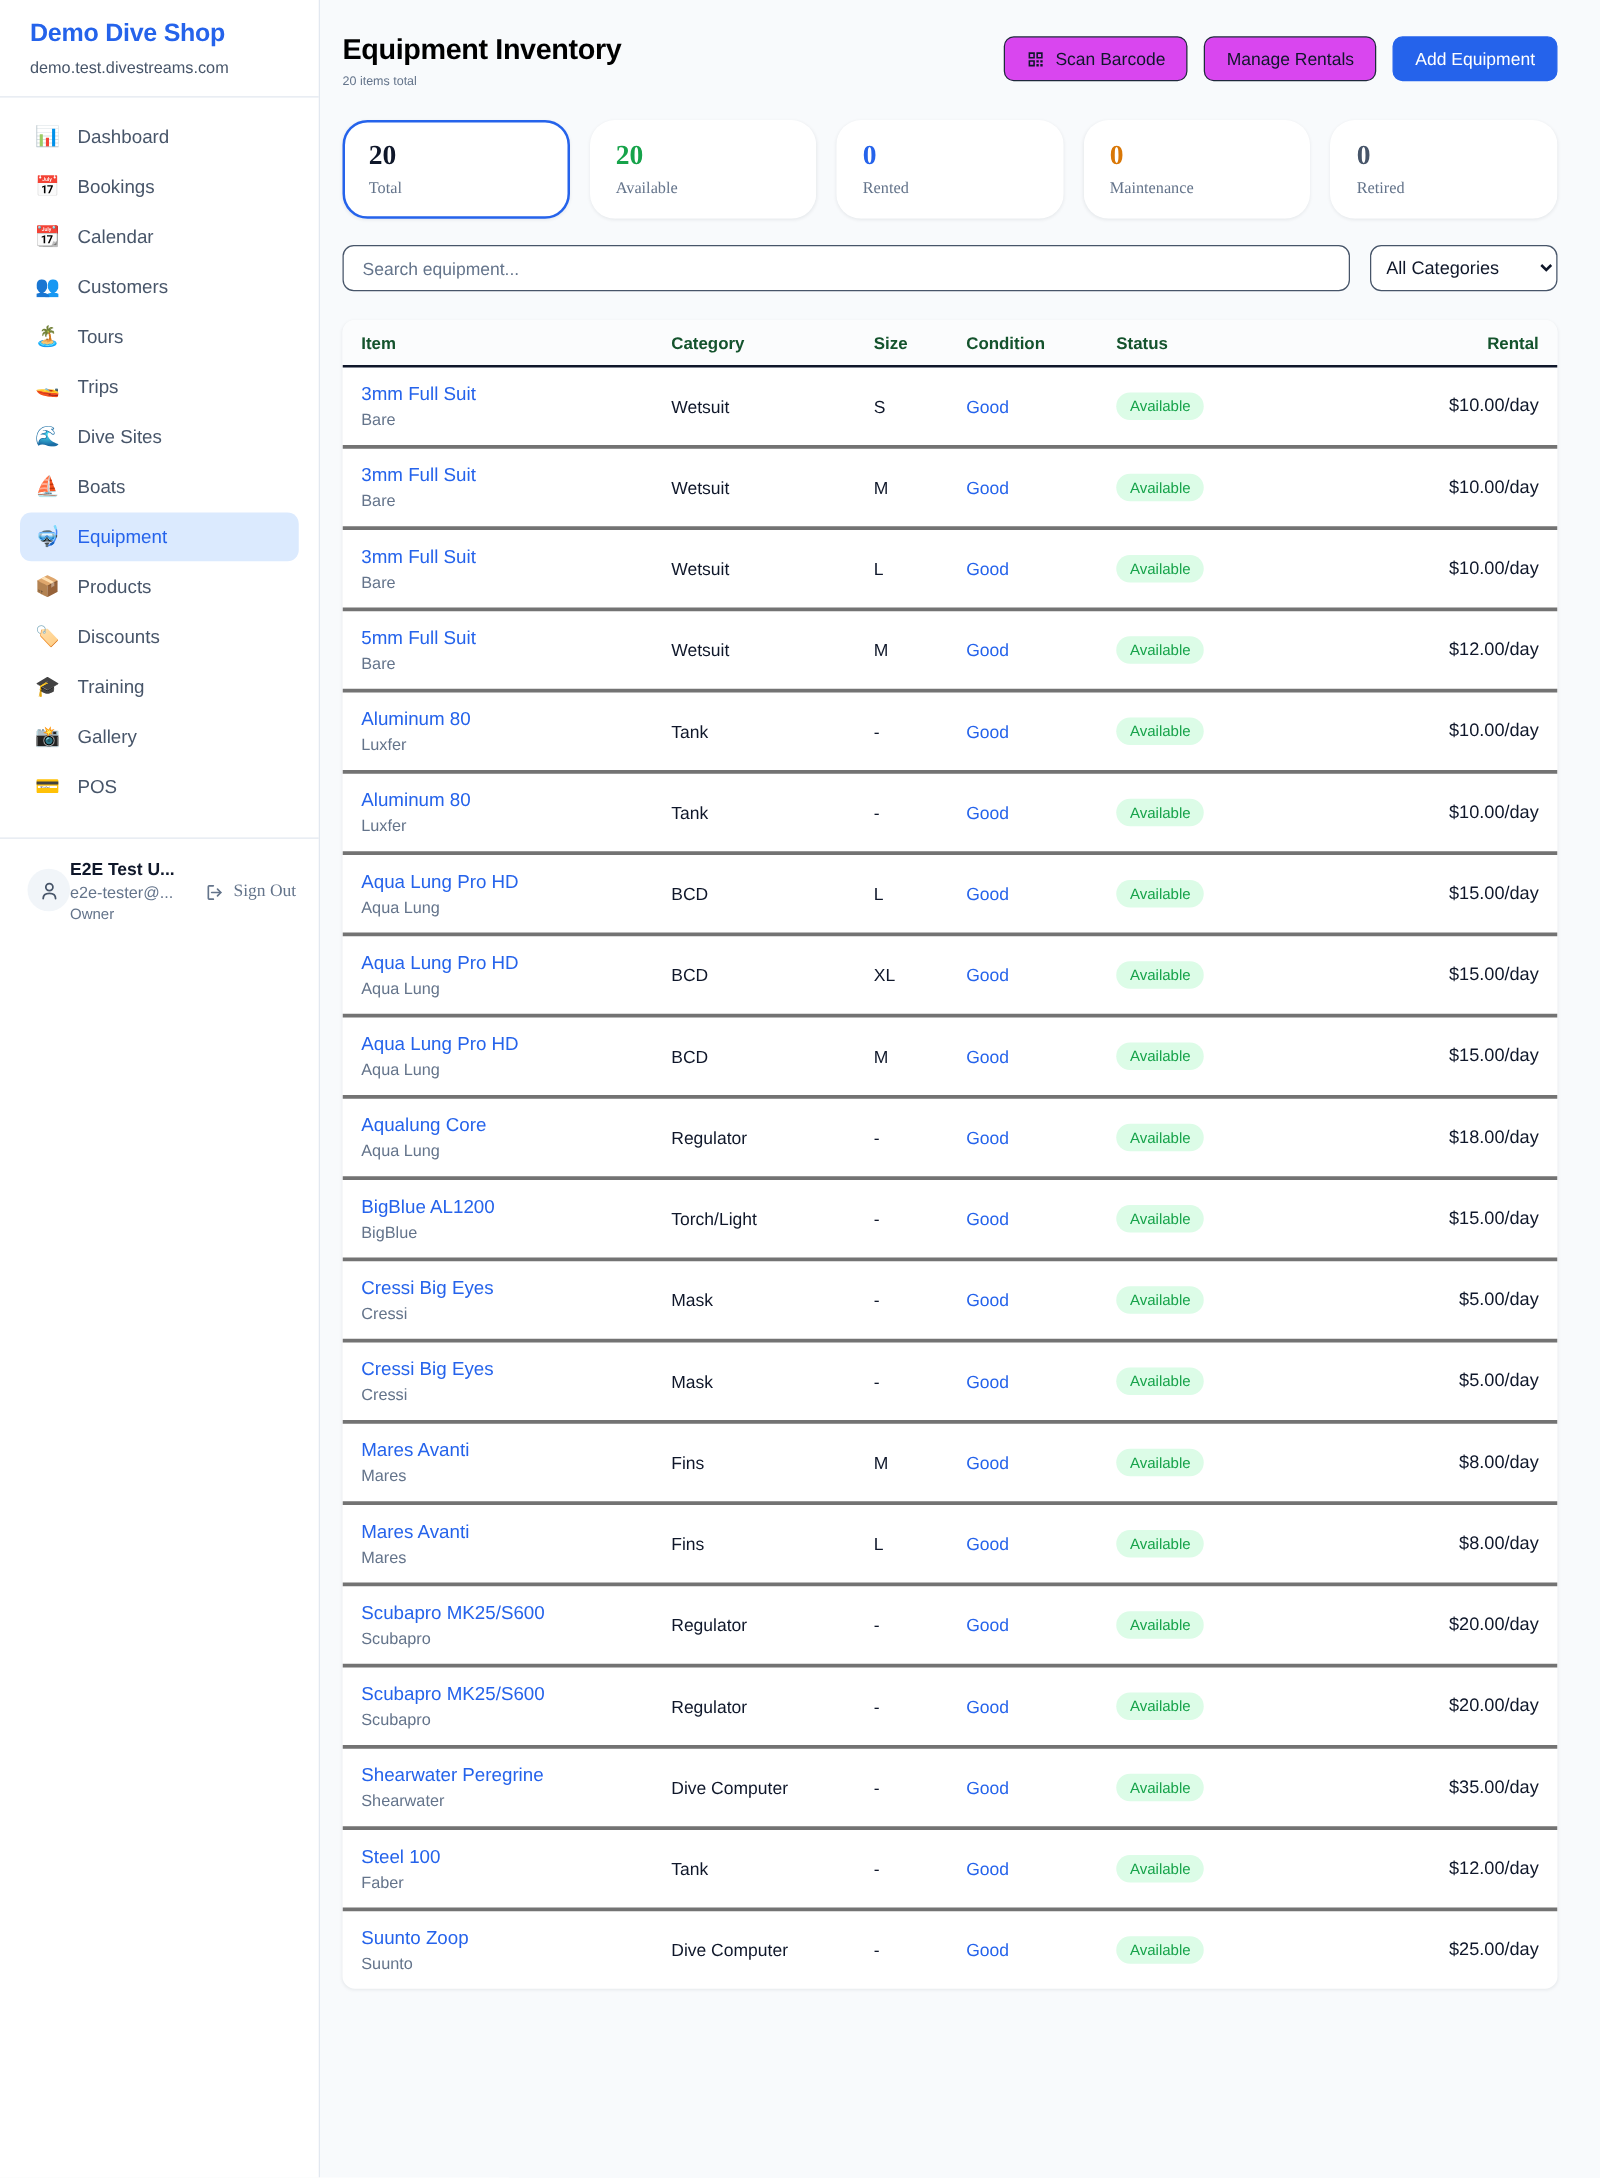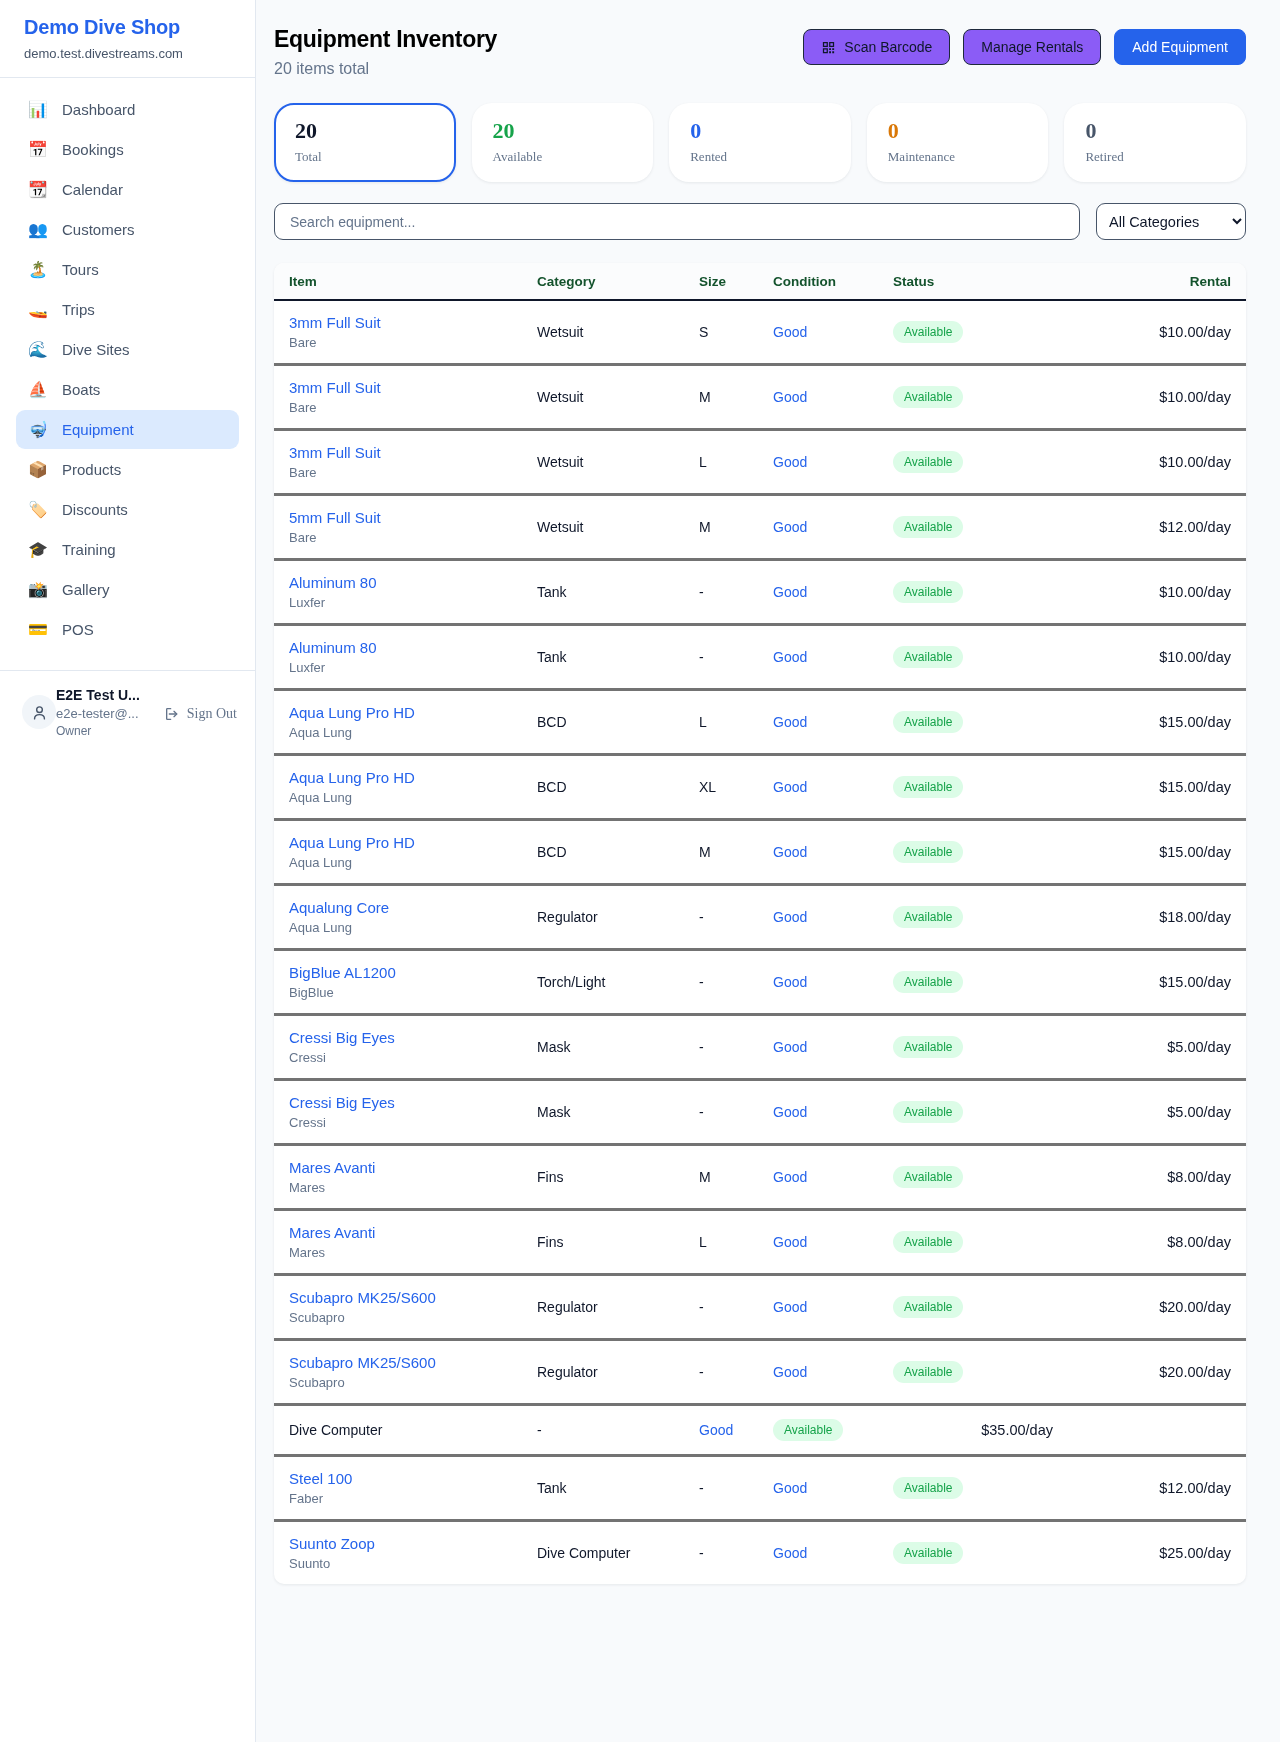--- a/index.html
+++ b/index.html
@@ -46,26 +46,26 @@
   .signout {
     display:flex; align-items:center; gap:7px;
     color:#64748b; font-size:14px; margin-top:19px;
     white-space:nowrap; cursor:pointer; background:none; border:none;
     font-family:Liberation Serif, serif; padding:0;
   }
   
   .main { flex:1; padding:26px 34px 24px 18px; min-width:0; }
   .page-head { display:flex; justify-content:space-between; align-items:flex-start; }
   .page-title { margin:0; font-size:23px; font-weight:bold; color:#000000; letter-spacing:-0.3px; }
-  .subtitle { color:#64748b; font-size:16px; margin-top:7px; }
+  .subtitle { color:#64748b; font-size:10px; margin-top:7px; }
   .head-actions { display:flex; gap:13px; margin-top:3px; }
   .btn {
     height:36px; padding:0 17px; border-radius:8px; font-size:14px; font-weight:500;
     display:inline-flex; align-items:center; gap:8px;
-    background:#8b5cf6; border:1px solid #1e293b; color:#0f172a;
+    background:#d946ef; border:1px solid #1e293b; color:#0f172a;
     cursor:pointer; font-family:inherit;
   }
   .btn.primary { background:#2563eb; border-color:#2563eb; color:#fff; }
   
   .stats { display:grid; grid-template-columns:repeat(5,1fr); gap:16px; margin-top:25px; }
   .stat-card {
     background:#fff; border-radius:20px; padding:13px 19px 15px;
     border:2px solid transparent;
     box-shadow:0 1px 3px rgba(15,23,42,.08);
     cursor:pointer;
@@ -446,20 +446,24 @@
       <div class="item-name">Scubapro MK25/S600</div>
       <div class="item-brand">Scubapro</div>
     </div>
     <div class="cell">Regulator</div>
     <div class="cell">-</div>
     <div class="cell cond">Good</div>
     <div><span class="pill">Available</span></div>
     <div class="rental">$20.00/day</div>
   </div>
         <div class="t-grid t-row">
+    <div>
+      <div class="item-name">Shearwater Peregrine</div>
+      <div class="item-brand">Shearwater</div>
+    </div>
     <div class="cell">Dive Computer</div>
     <div class="cell">-</div>
     <div class="cell cond">Good</div>
     <div><span class="pill">Available</span></div>
     <div class="rental">$35.00/day</div>
   </div>
         <div class="t-grid t-row">
     <div>
       <div class="item-name">Steel 100</div>
       <div class="item-brand">Faber</div>

